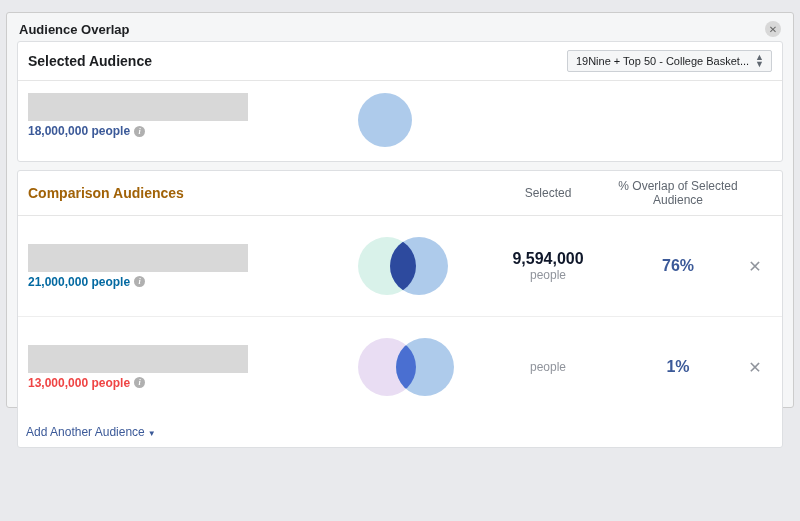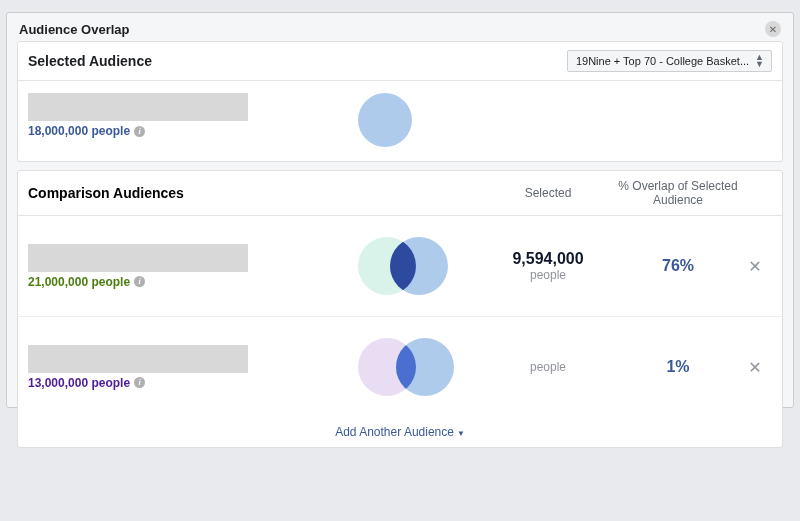--- a/index.html
+++ b/index.html
@@ -164,21 +164,21 @@
     font-weight: 700;
     color: #3b5998;
     text-align: center;
   }
   .del-x {
     color: #90949c;
     font-size: 16px;
     cursor: pointer;
   }
   .add-row {
-    text-align: center;
+    text-align: left;
     padding: 8px;
     font-size: 12px;
     color: #3b5998;
     cursor: pointer;
   }
   .caret { font-size: 8px; padding-left: 3px; }
 </style>
 </head>
 <body>
 
@@ -186,51 +186,51 @@
 
   <div class="modal-header">
     <div class="modal-title">Audience Overlap</div>
     <div class="close-btn">✕</div>
   </div>
 
   <div class="panel">
     <div class="panel-header">
       <div class="panel-title">Selected Audience</div>
       <div class="dropdown">
-        <span>19Nine + Top 70 - College Basket...</span>
+        <span>19Nine + Top 50 - College Basket...</span>
         <span class="sort-icon">▲<br>▼</span>
       </div>
     </div>
     <div class="selected-body">
       <div>
         <div class="redact"></div>
         <div class="aud-count" style="">
           <span style="color:#3b5998">18,000,000 people</span>
           <span class="info-icon">i</span>
         </div>
       </div>
       <div class="single-circle"></div>
     </div>
   </div>
 
   <div class="panel" style="flex:1; display:flex; flex-direction:column;">
     <div class="comp-header-row">
-      <div class="col-aud panel-title" style="color:#000000">Comparison Audiences</div>
+      <div class="col-aud panel-title" style="color:#a16207">Comparison Audiences</div>
       <div class="col-venn"></div>
       <div class="col-overlap">Selected</div>
       <div class="col-pct">% Overlap of Selected Audience</div>
       <div class="col-del"></div>
     </div>
 
     <div id="rows-container">
         <div class="comp-row">
           <div class="col-aud">
             <div class="redact"></div>
             <div class="aud-count">
-              <span style="color: #4d7c0f;">21,000,000 people</span>
+              <span style="color: #0369a1;">21,000,000 people</span>
               <span class="info-icon">i</span>
             </div>
           </div>
           <div class="col-venn">
             <div class="venn">
               <div class="c" style="left: 0px; background: rgb(217, 242, 234);"></div>
               <div class="c" style="left: 32px; background: rgb(174, 203, 235);"></div>
               <div style="position: absolute; top: 1px; left: 32px; width: 58px; height: 58px; border-radius: 50%; background: rgb(45, 74, 158); clip-path: ellipse(29px 29px at -3px 29px);"></div>
             </div>
           </div>
@@ -240,21 +240,21 @@
           </div>
           <div class="col-pct">
             <div class="pct">76%</div>
           </div>
           <div class="col-del"><span class="del-x">✕</span></div>
         </div>
         <div class="comp-row">
           <div class="col-aud">
             <div class="redact"></div>
             <div class="aud-count">
-              <span style="color: #4c1d95;">13,000,000 people</span>
+              <span style="color: #ef4444;">13,000,000 people</span>
               <span class="info-icon">i</span>
             </div>
           </div>
           <div class="col-venn">
             <div class="venn">
               <div class="c" style="left: 0px; background: rgb(233, 221, 243);"></div>
               <div class="c" style="left: 38px; background: rgb(174, 203, 235);"></div>
               <div style="position: absolute; top: 1px; left: 38px; width: 58px; height: 58px; border-radius: 50%; background: rgb(74, 111, 209); clip-path: ellipse(29px 29px at -9px 29px);"></div>
             </div>
           </div>

